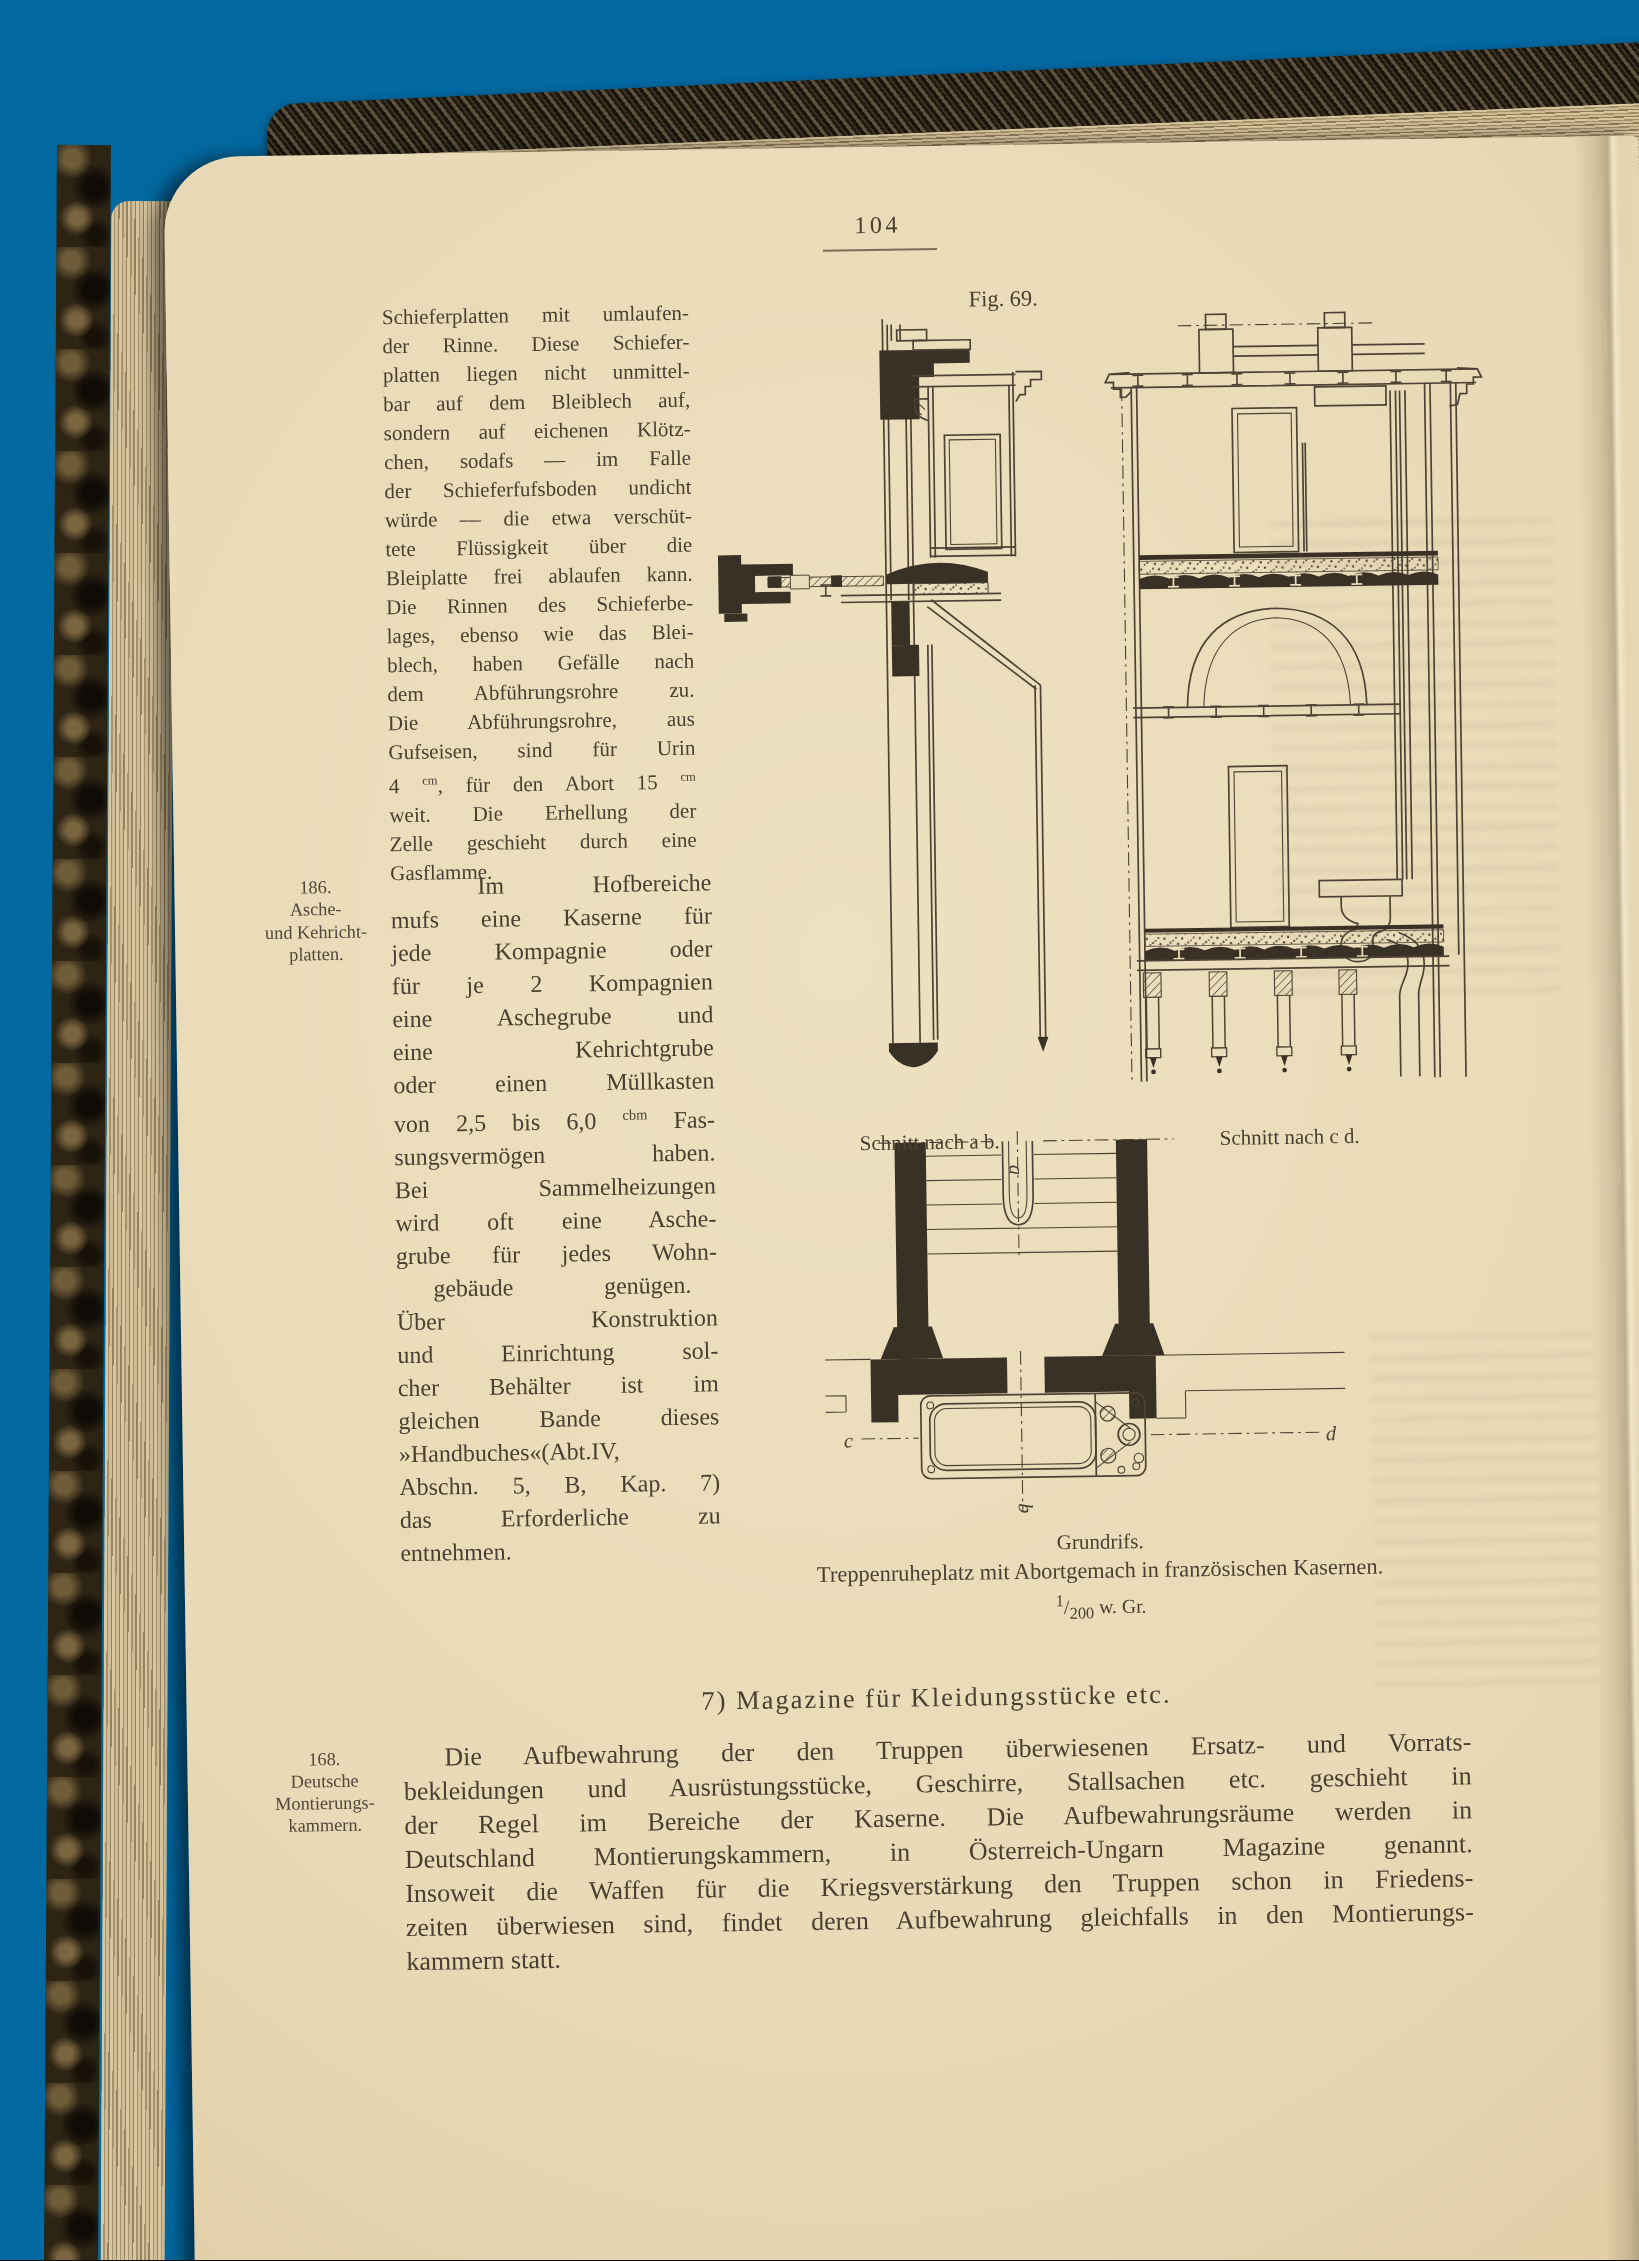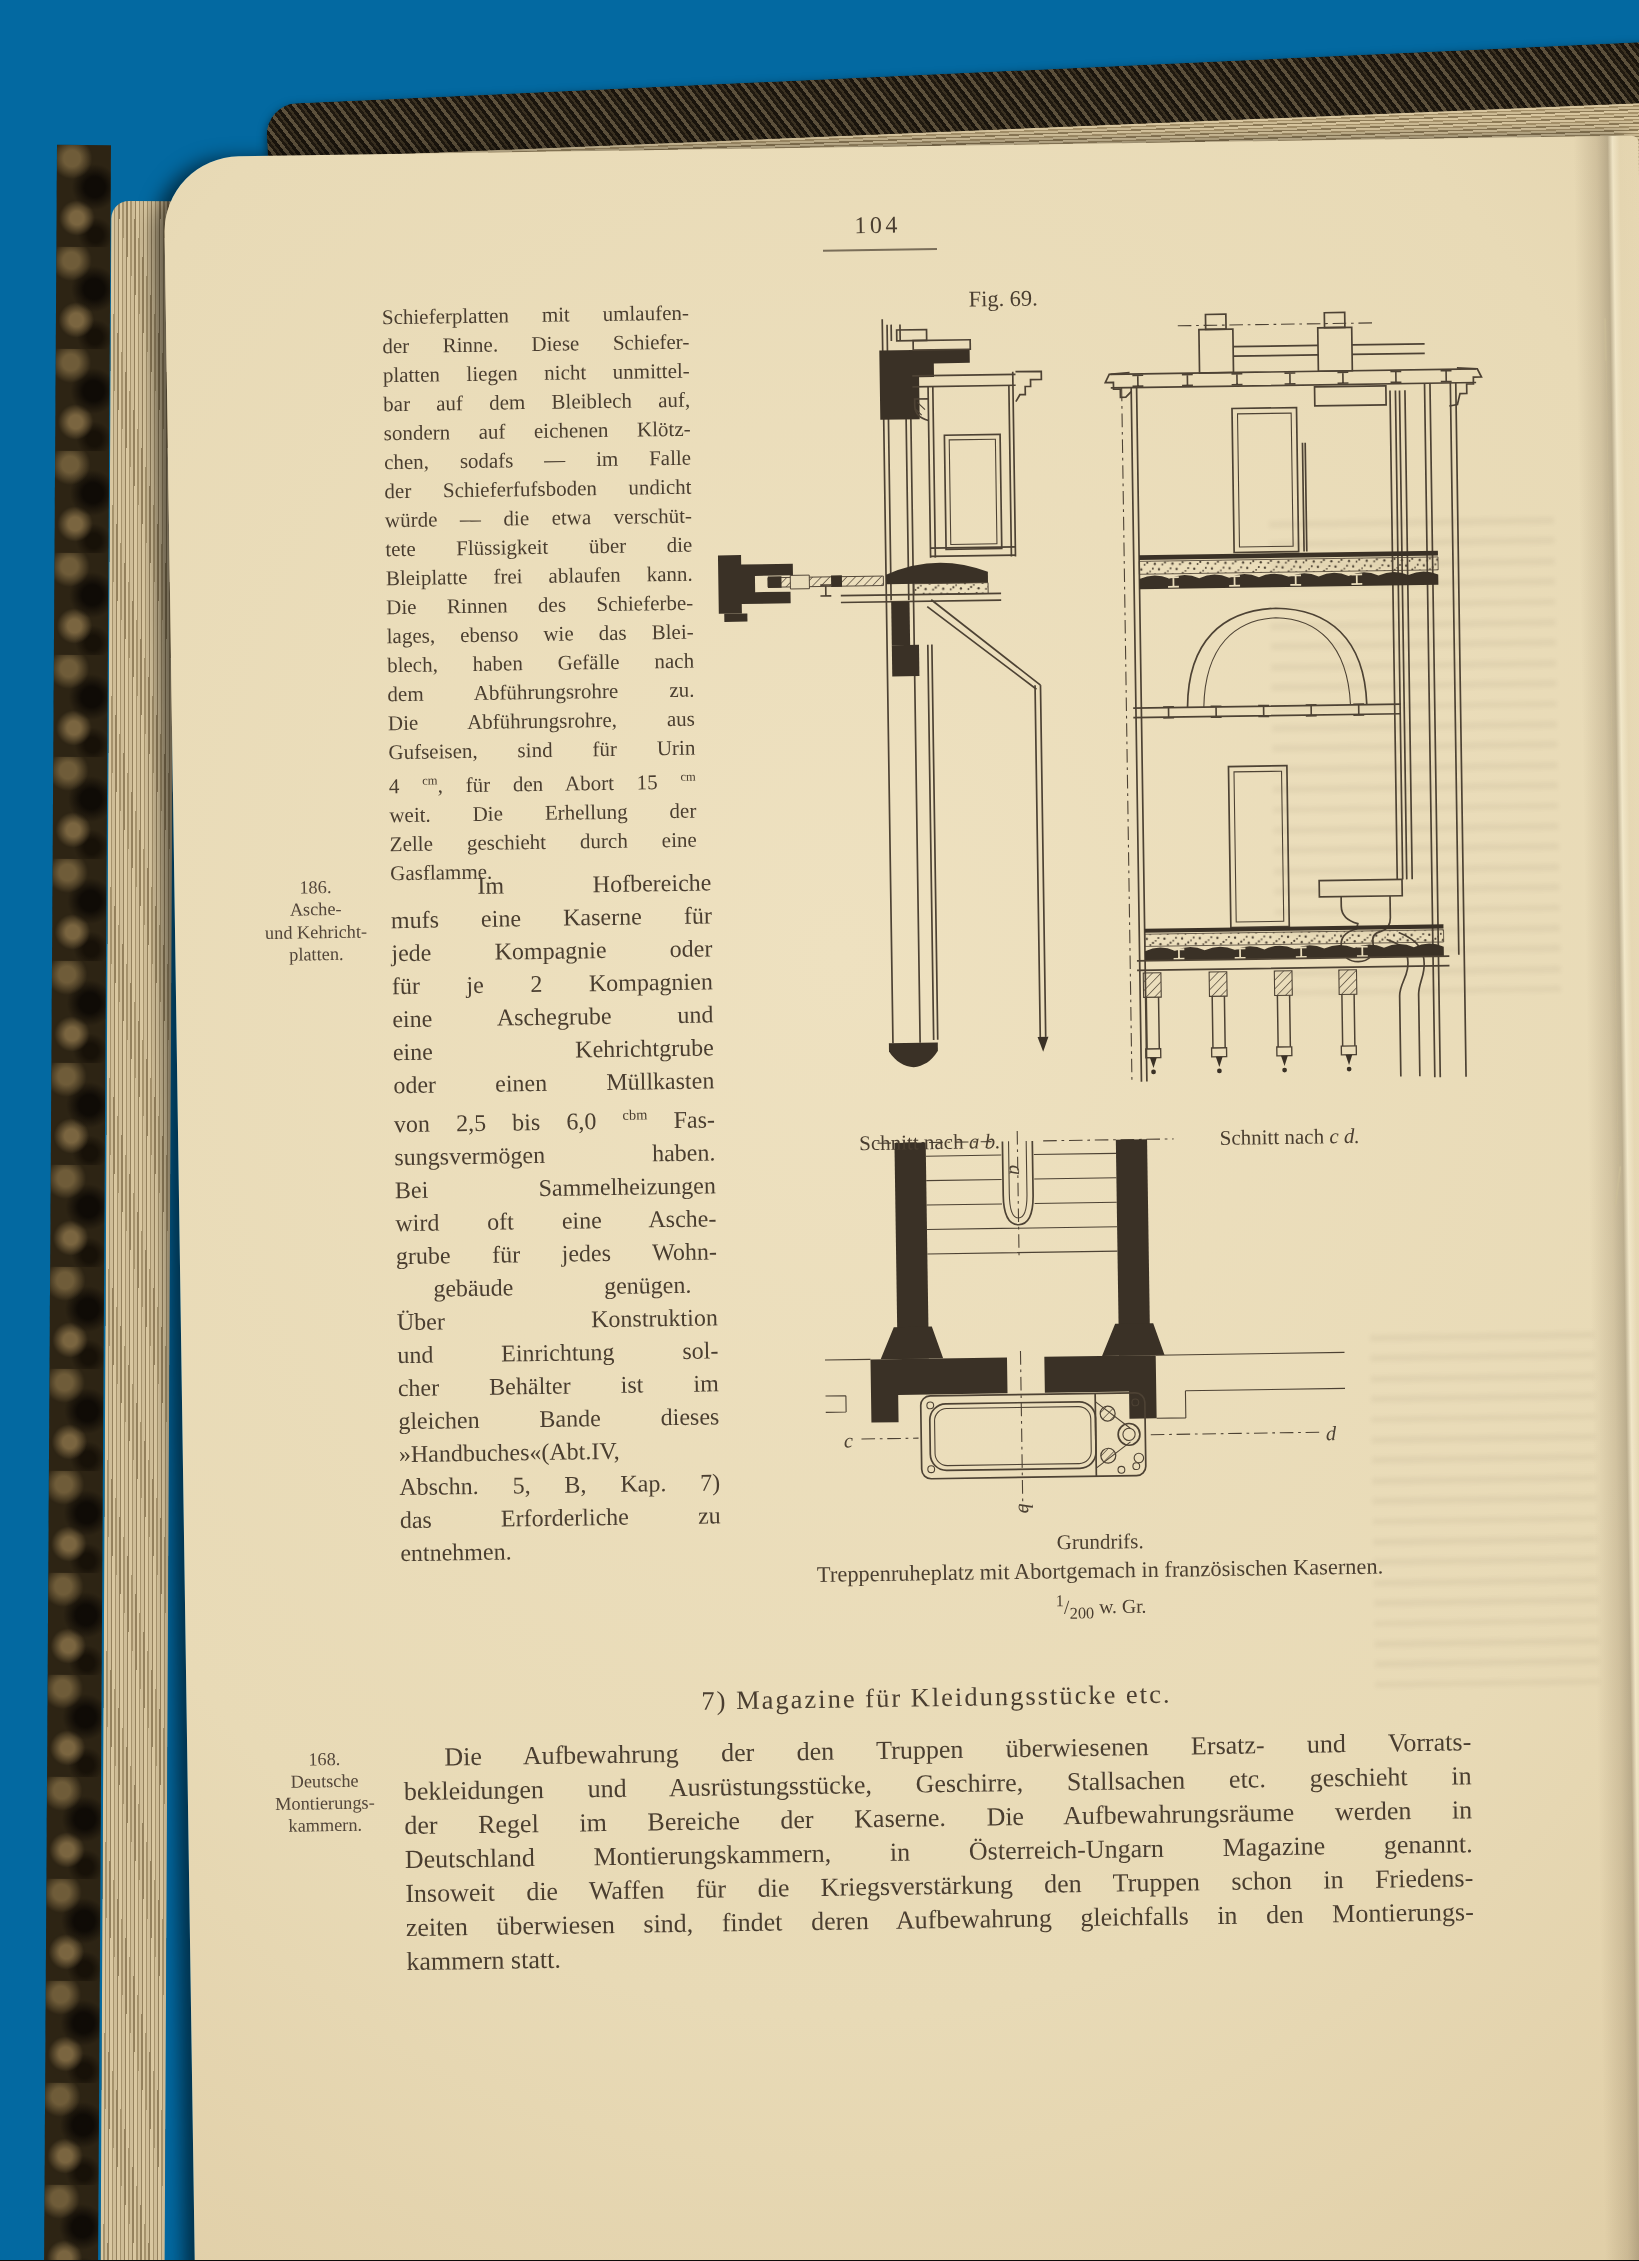--- a/index.html
+++ b/index.html
@@ -54,21 +54,21 @@
   .mnote{position:absolute;text-align:center;font-size:18.3px;color:#53463a;}
   .mn103{left:73px;top:721px;width:136px;line-height:22.4px;}
   .mn104{left:65px;top:1593px;width:144px;line-height:22px;}
   .mnote .tline{text-align:center;text-align-last:center;}
   .capt{position:absolute;text-align:center;}
   .cap-ab{left:663px;top:984px;width:177px;font-size:21px;}
   .cap-cd{left:1023px;top:984px;width:177px;font-size:21px;}
   .cap-plan{left:848px;top:1386px;width:136px;font-size:21px;}
   .cap-main{left:576px;top:1414px;width:679px;font-size:22.4px;}
   .cap-scale{left:848px;top:1447px;width:136px;font-size:19.7px;}
-  .it{font-style:italic;}
+  .it{}
   .heading{position:absolute;left:216px;top:1536px;width:1068px;text-align:center;
     font-size:26.5px;letter-spacing:2px;}
   .mainpara{position:absolute;left:216px;top:1587px;width:1068px;
     font-size:26px;line-height:34px;}
   
   .figsvg{position:absolute;left:528px;top:163px;}
   .ln{stroke:#4d4234;stroke-width:2.5;fill:none;}
   .lnthin{stroke:#4d4234;stroke-width:1.6;fill:none;}
   .dd{stroke-dasharray:20 7 4 7;}
   .dk{fill:#3a3126;stroke:none;}

